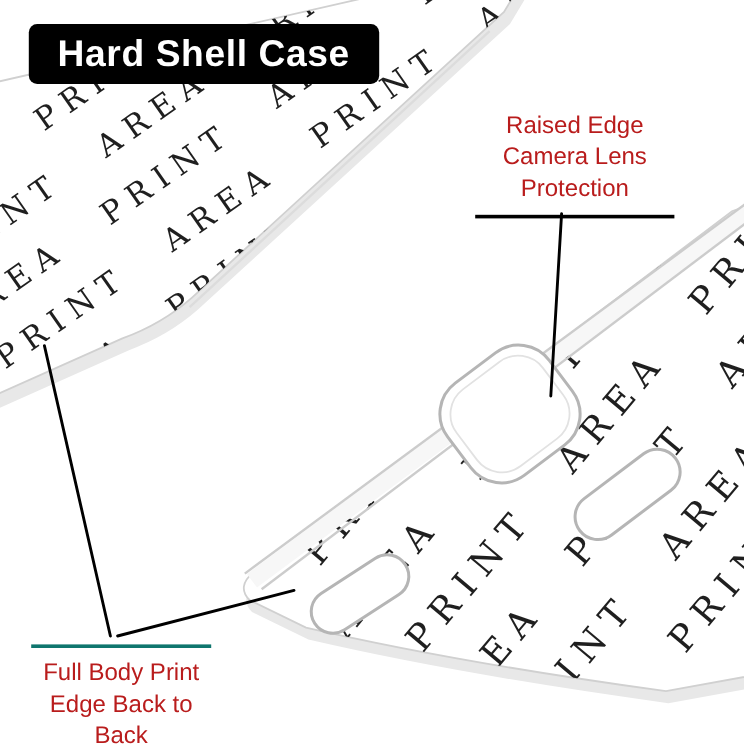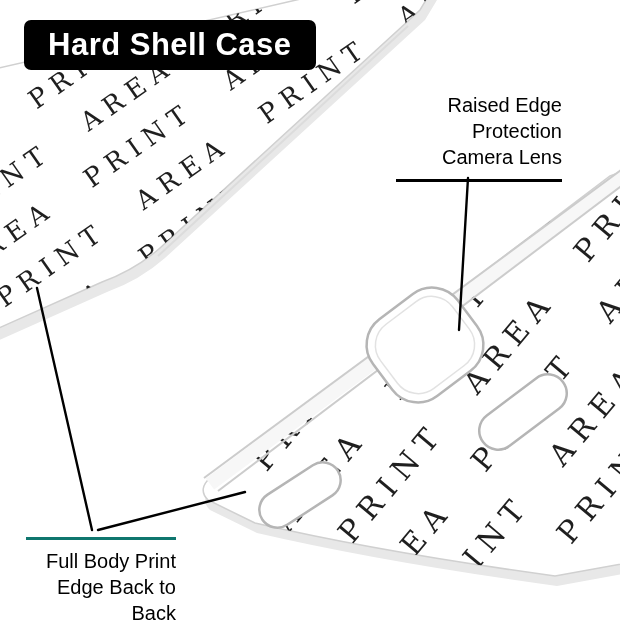--- a/index.html
+++ b/index.html
@@ -17,21 +17,21 @@
   .pat2 text{font-size:30px;letter-spacing:9px;word-spacing:30px;}
 
   
   .badge{
     position:absolute;left:24px;top:20px;height:50px;line-height:50px;
     background:#000;color:#fff;border-radius:7px;padding:0 24px;
     font-size:31px;font-weight:bold;letter-spacing:0.5px;
   }
 
   
-  .callout{position:absolute;color:#000000;text-align:right;font-size:20px;line-height:26px;}
+  .callout{position:absolute;color:#b91c1c;text-align:center;font-size:20px;line-height:26px;}
   .callout-camera{left:396px;top:92px;width:166px;border-bottom:3px solid #000;padding-bottom:9px;}
   .callout-fullbody{left:26px;top:537px;width:150px;border-top:3px solid #0f766e;padding-top:8px;}
 </style>
 </head>
 <body>
 
 <div class="stage">
 
   <svg class="illustration" width="620" height="620" viewBox="0 0 620 620">
     <defs>
@@ -127,22 +127,22 @@
     <path d="M 92 530 L 37 288" fill="none" stroke="#000" stroke-width="2.4" stroke-linecap="round"></path>
     <path d="M 98 530 L 245 492" fill="none" stroke="#000" stroke-width="2.4" stroke-linecap="round"></path>
   </svg>
 
   <div class="badge">
     <span>Hard Shell Case</span>
   </div>
 
   <div class="callout callout-camera">
     <div>Raised Edge</div>
+    <div>Camera Lens</div>
     <div>Protection</div>
-    <div>Camera Lens</div>
   </div>
 
   <div class="callout callout-fullbody">
     <div>Full Body Print</div>
     <div>Edge Back to</div>
     <div>Back</div>
   </div>
 
 </div>
 

